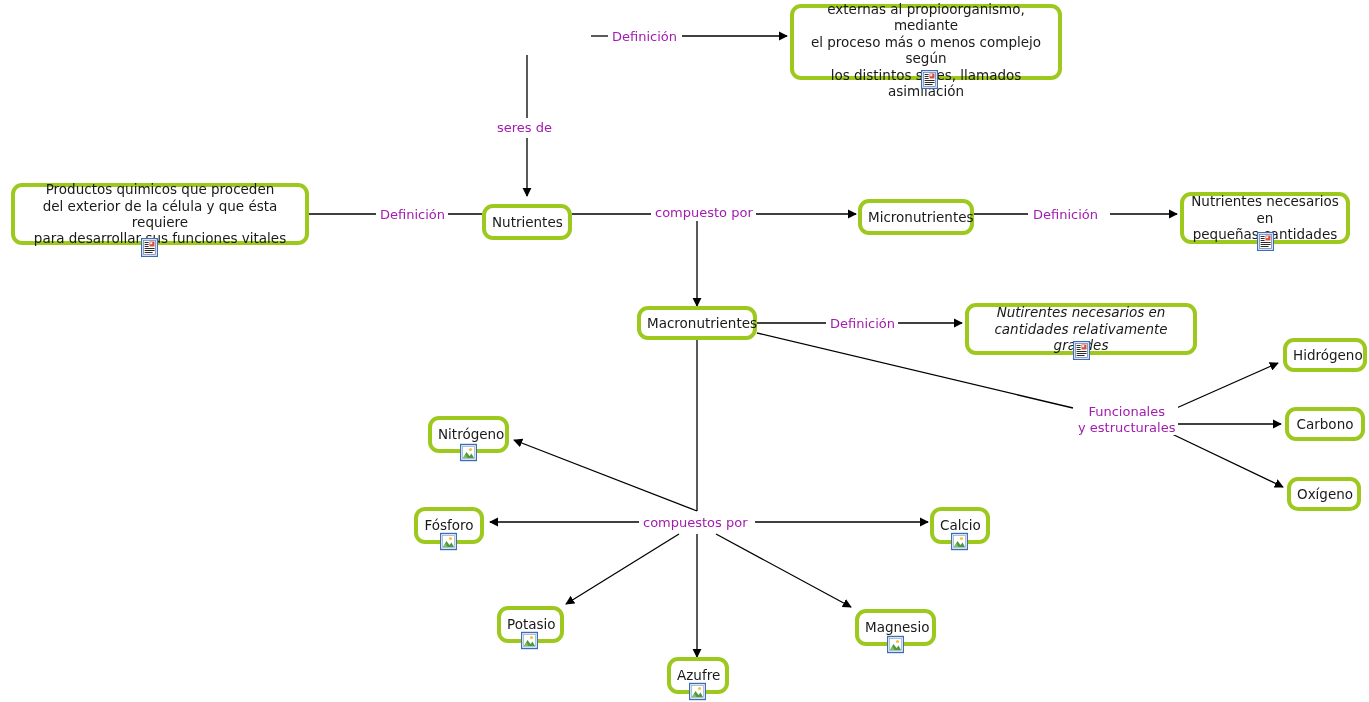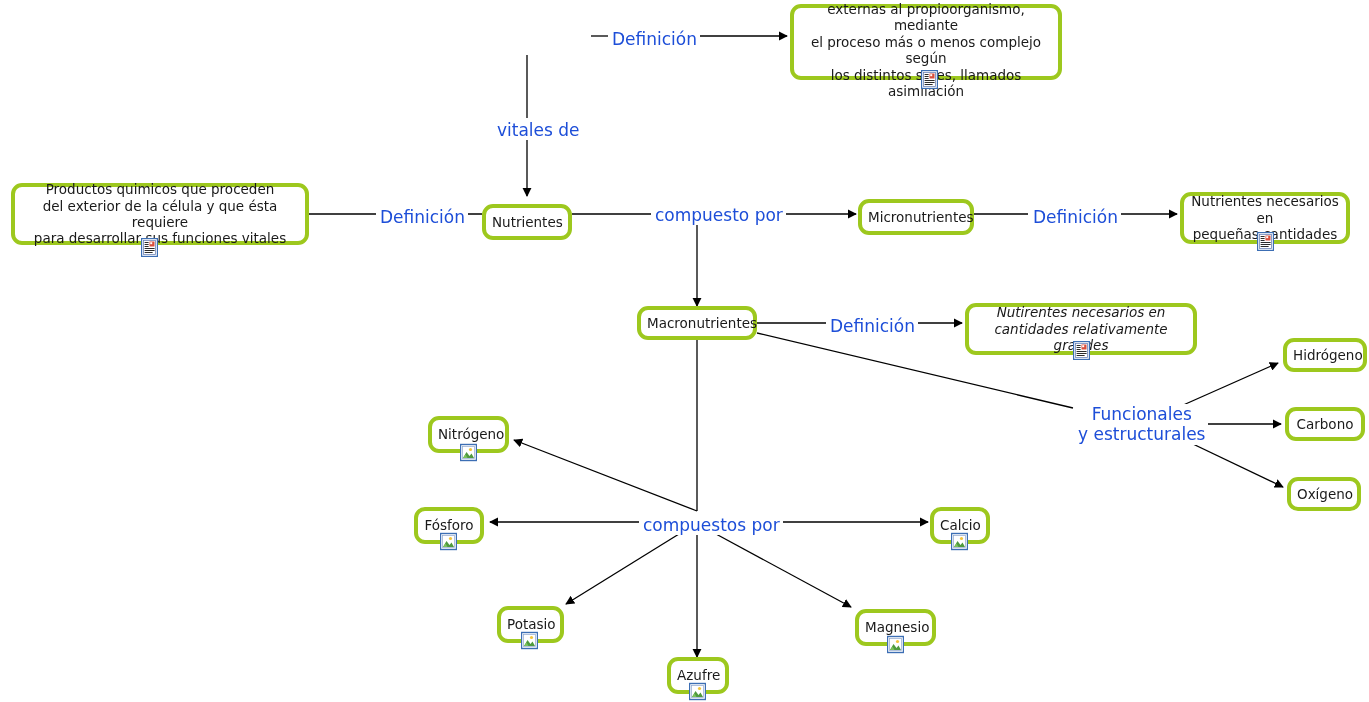--- a/index.html
+++ b/index.html
@@ -44,22 +44,22 @@
   .node .node-label {
     display: block;
     width: 100%;
     padding: 0 6px;
     box-sizing: border-box;
   }
   .n-small { font-size: 13.5px; }
   .n-desc  { font-size: 13.5px; }
   .edge-label {
     position: absolute;
-    font-size: 17px;
-    color: #1d4ed8;
+    font-size: 13px;
+    color: #a21caf;
     background: #ffffff;
     padding: 0 3px;
     white-space: pre-line;
     text-align: center;
     line-height: 1.2;
   }
   
   .attach {
     position: absolute;
     width: 17px;
@@ -303,21 +303,21 @@
       <rect x="0.5" y="1.5" width="16" height="16" fill="#ffffff" stroke="#3c6eb4" stroke-width="1.4"></rect>
       <rect x="2.5" y="3.5" width="12" height="12" fill="#ffffff" stroke="#8fa6cc" stroke-width="0.7"></rect>
       <circle cx="10.5" cy="6.5" r="1.6" fill="#f2c43c"></circle>
       <path d="M3 15 L6.5 9 L9.5 13 L11.5 10.5 L14 15 Z" fill="#4f9a3e"></path>
       <path d="M3 15 L5.5 11.5 L7.5 15 Z" fill="#7cc35c"></path>
     </svg>
   </span>
 
   <span class="edge-label" style="left:609px; top:29px;">Definición</span>
 
-  <span class="edge-label" style="left:494px; top:120px;">vitales de</span>
+  <span class="edge-label" style="left:494px; top:120px;">seres de</span>
 
   <span class="edge-label" style="left:377px; top:207px;">Definición</span>
 
   <span class="edge-label" style="left:652px; top:205px;">compuesto por</span>
 
   <span class="edge-label" style="left:1030px; top:207px;">Definición</span>
 
   <span class="edge-label" style="left:827px; top:316px;">Definición</span>
 
   <span class="edge-label" style="left:1075px; top:404px; text-align:center;">Funcionales

